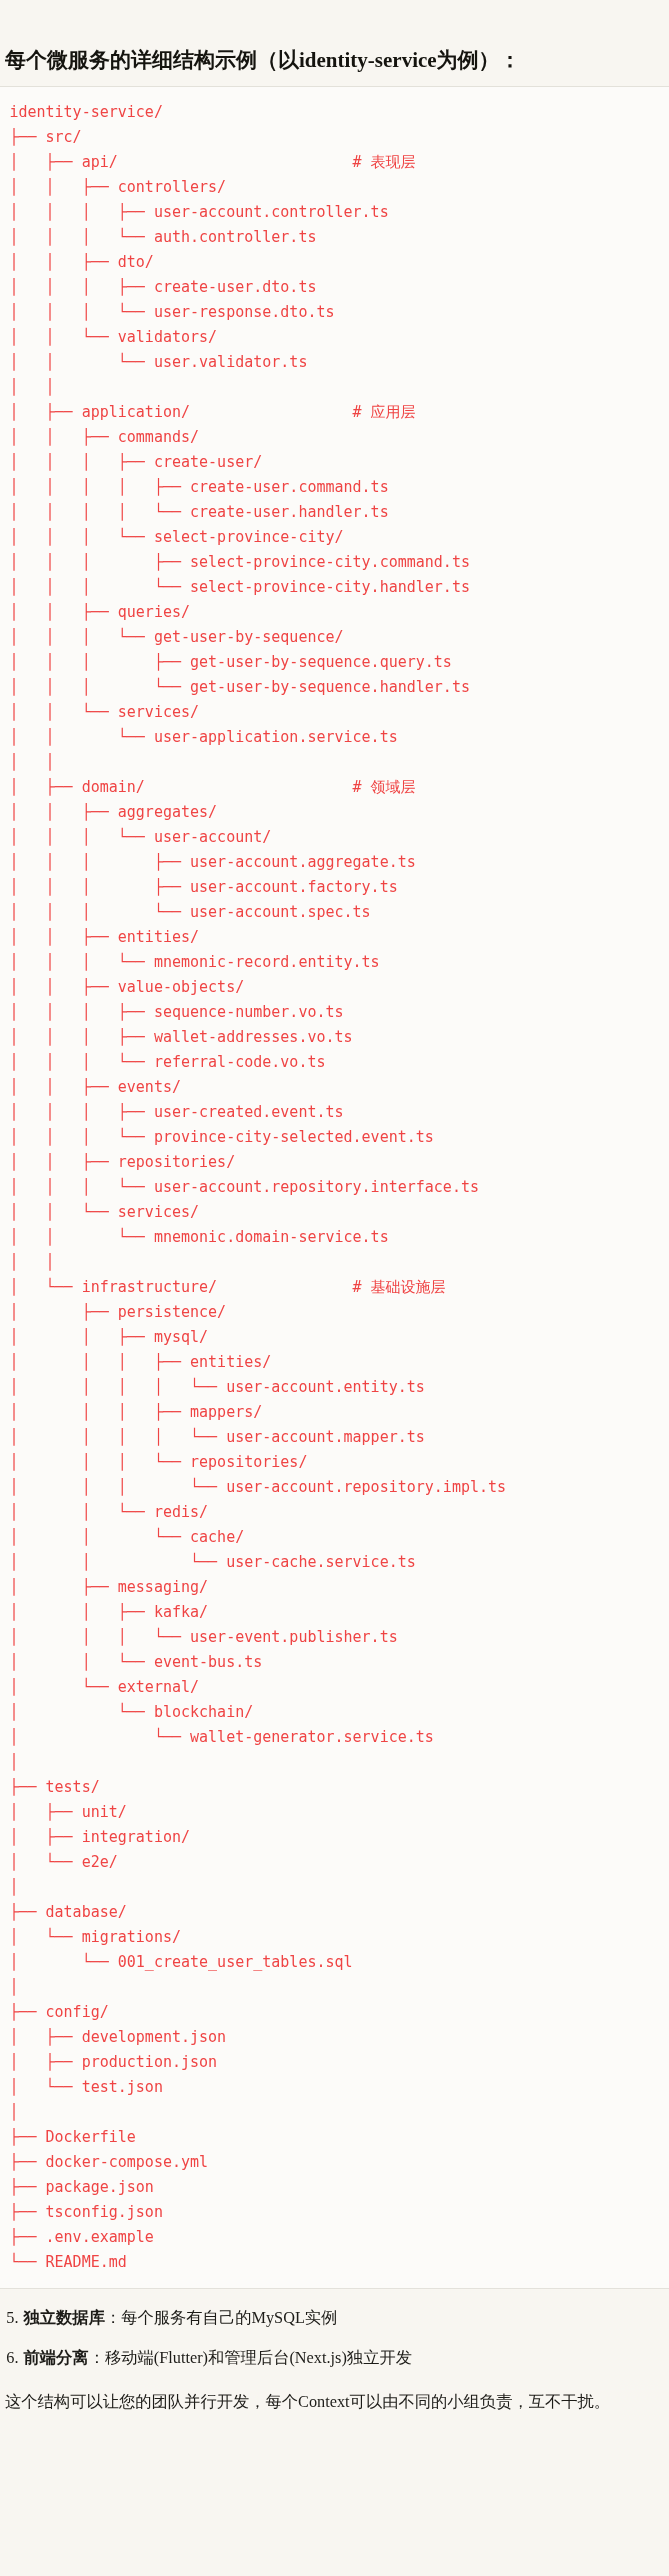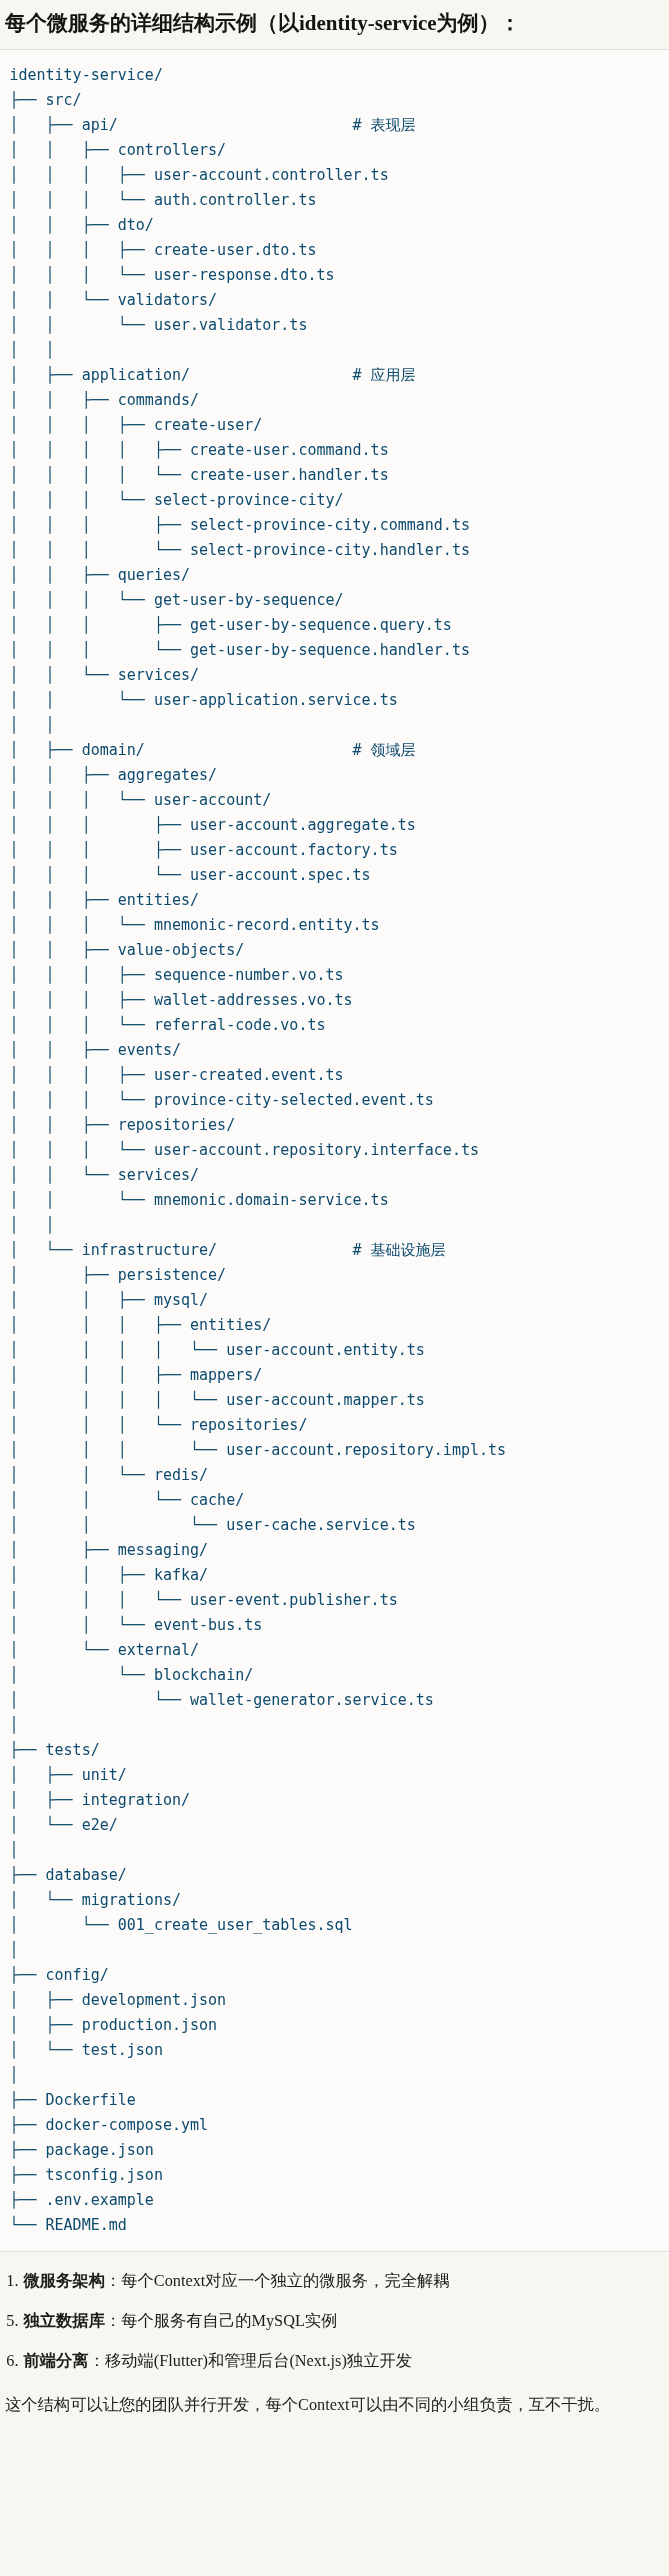--- a/index.html
+++ b/index.html
@@ -8,40 +8,41 @@
   }
   body {
     width: 669px;
     background: #f8f6f1;
     color: #1d1c18;
     font-family: "Liberation Serif", serif;
     overflow-x: hidden;
   }
   .page-header {
     padding: 8.8px 5px 0 5px;
+    margin-top: 37px;
   }
   .page-title {
     margin: 0 0 11.3px 0;
     font-size: 21px;
     line-height: 29px;
     font-weight: bold;
     color: #15140f;
   }
   .code-block {
     background: #fcfbf9;
     border-top: 0.6px solid #e3e1da;
     border-bottom: 0.6px solid #e3e1da;
     padding: 13px 9.4px;
   }
   .tree {
     margin: 0;
     font-family: "DejaVu Sans Mono", monospace;
     font-size: 15px;
     line-height: 25px;
-    color: #0c4a6e;
+    color: #ef4444;
     white-space: pre;
     overflow: hidden;
   }
   .notes {
     padding: 16.3px 5px 0 5px;
   }
   .notes-heading {
     margin: 0 0 25px 0;
     font-size: 19px;
     line-height: 22.5px;
@@ -157,21 +158,20 @@
 ├── Dockerfile
 ├── docker-compose.yml
 ├── package.json
 ├── tsconfig.json
 ├── .env.example
 └── README.md</pre>
 </section>
 
 <section class="notes">
 
-  <div class="note-item"><span class="note-num">1.</span><span class="note-term">微服务架构</span><span class="note-desc">：每个Context对应一个独立的微服务，完全解耦</span></div>
 
 
 
 
   <div class="note-item"><span class="note-num">5.</span><span class="note-term">独立数据库</span><span class="note-desc">：每个服务有自己的MySQL实例</span></div>
 
   <div class="note-item"><span class="note-num">6.</span><span class="note-term">前端分离</span><span class="note-desc">：移动端(Flutter)和管理后台(Next.js)独立开发</span></div>
 
   <p class="closing-note">这个结构可以让您的团队并行开发，每个Context可以由不同的小组负责，互不干扰。</p>
 </section>

